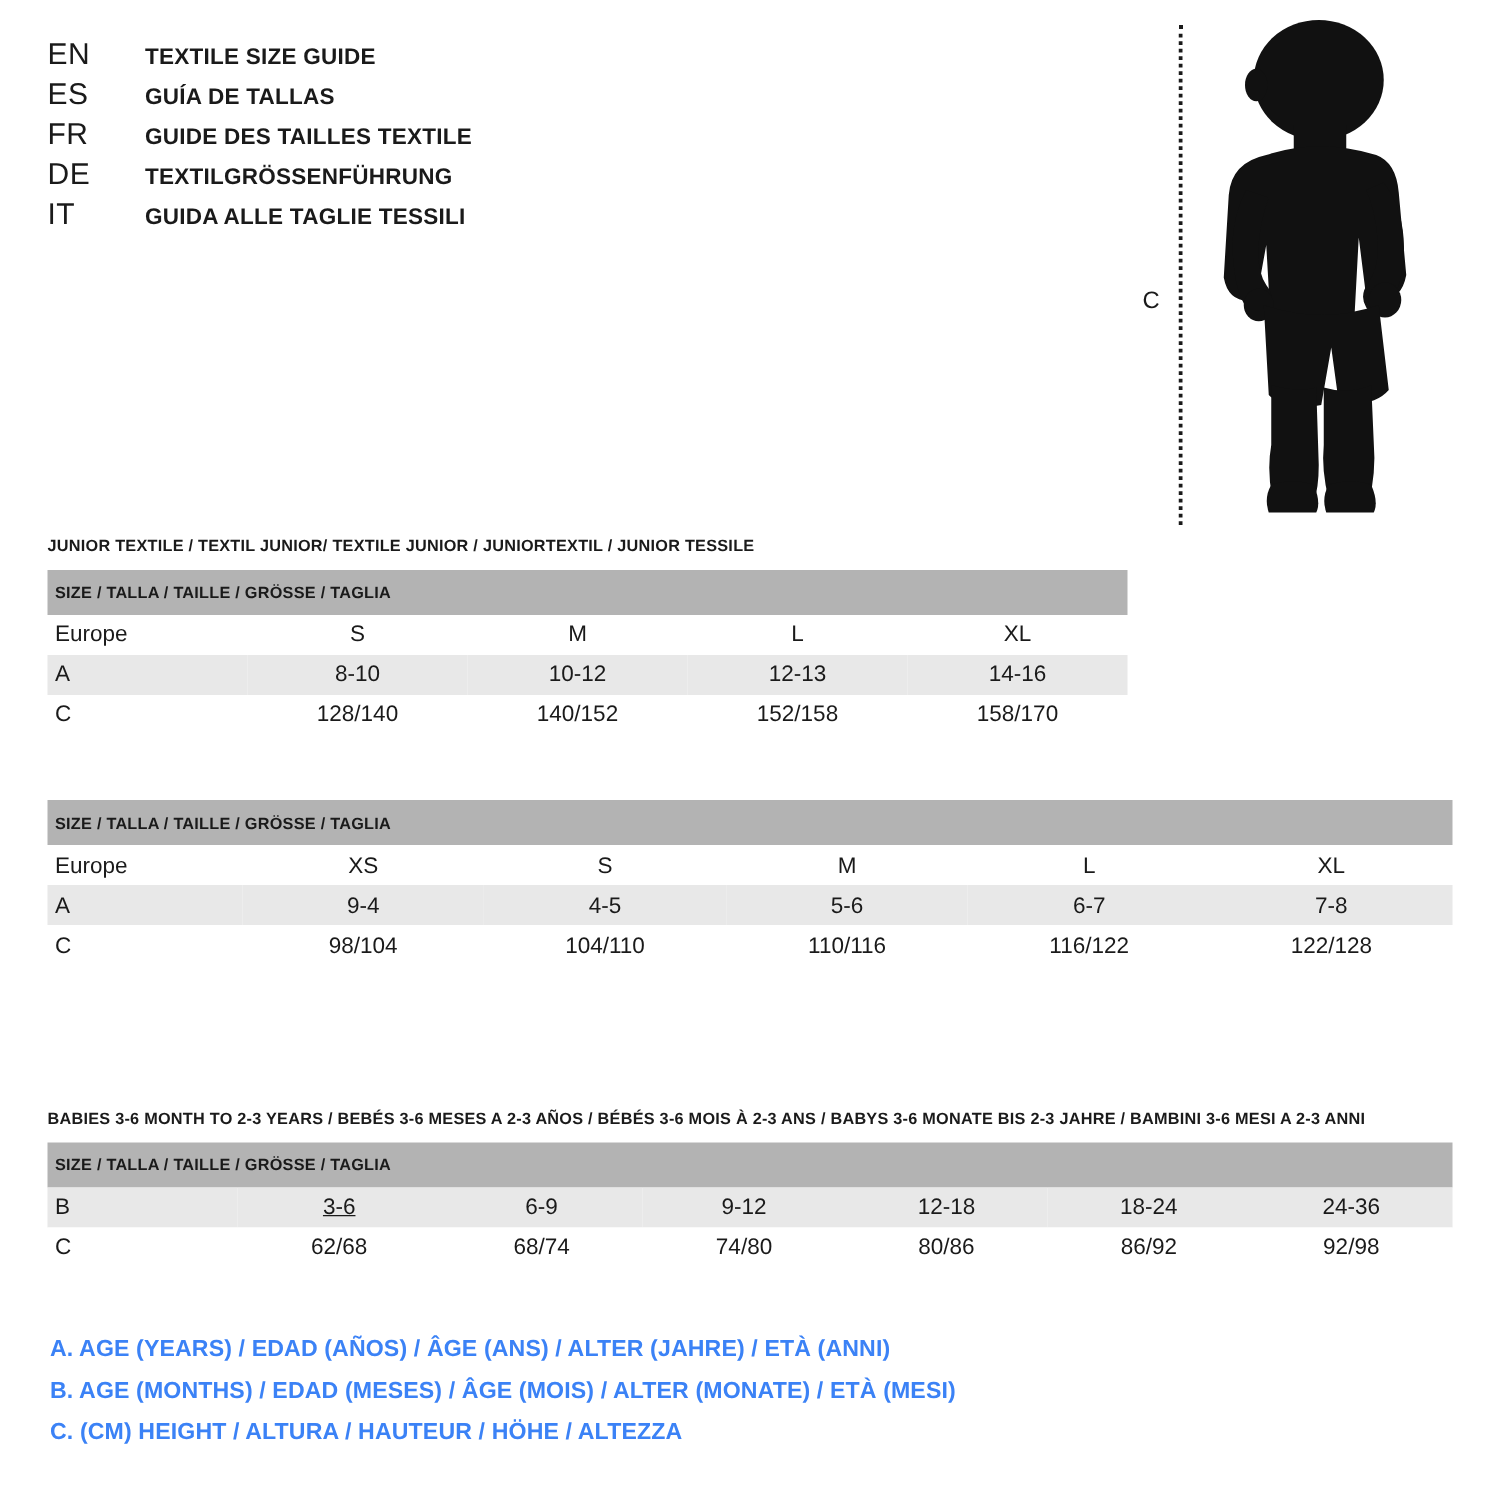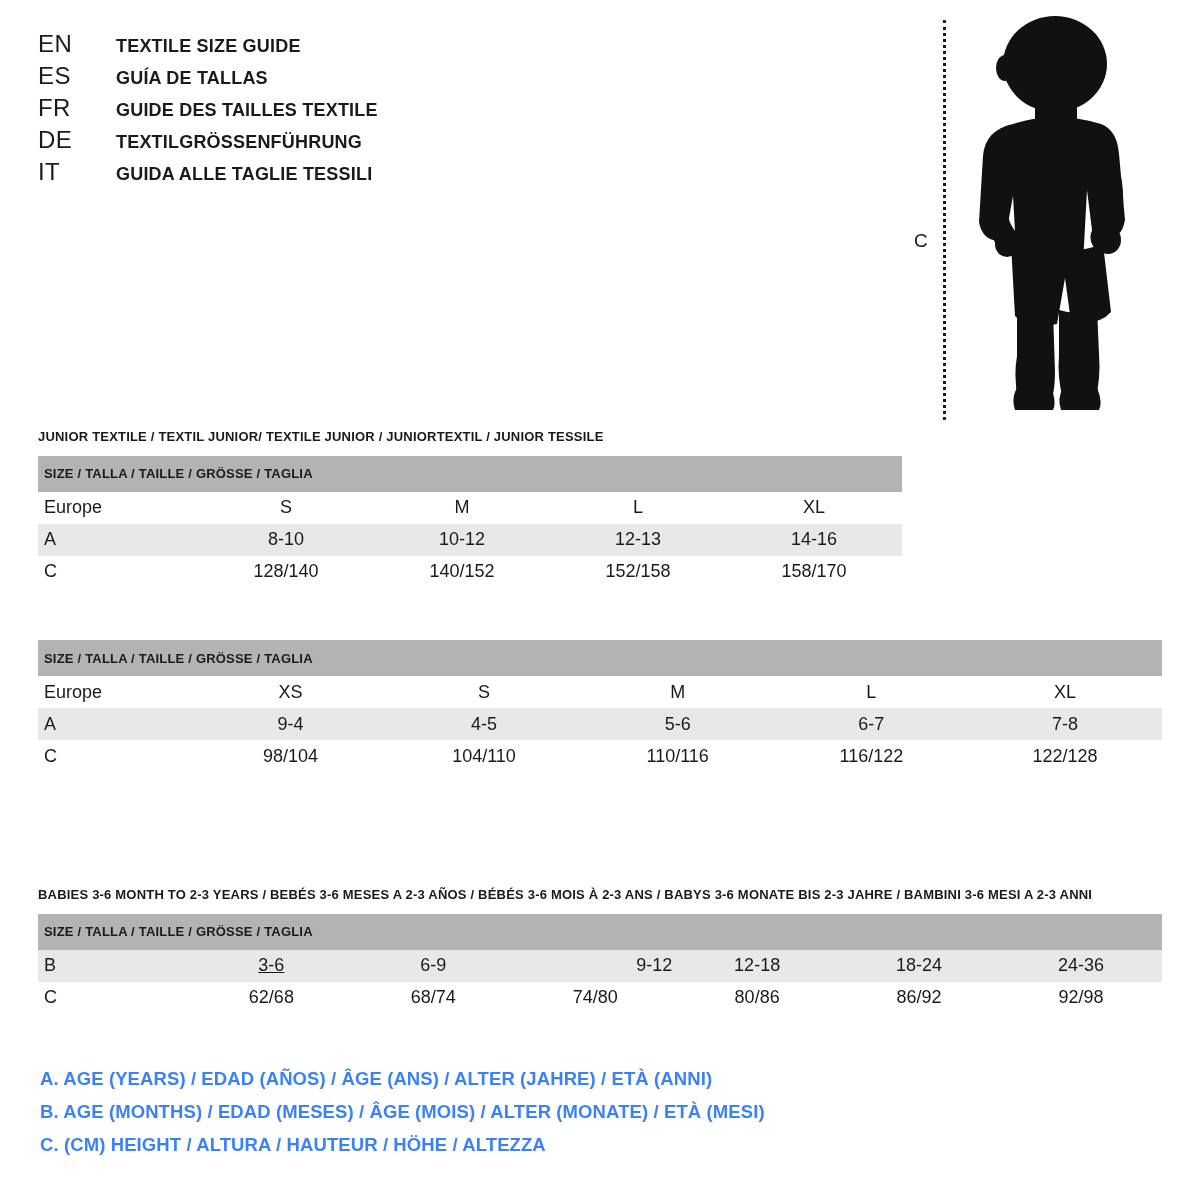--- a/index.html
+++ b/index.html
@@ -265,21 +265,21 @@
   <div class="section-title">BABIES 3-6 MONTH TO 2-3 YEARS / BEBÉS 3-6 MESES A 2-3 AÑOS / BÉBÉS 3-6 MOIS À 2-3 ANS / BABYS 3-6 MONATE BIS 2-3 JAHRE / BAMBINI 3-6 MESI A 2-3 ANNI</div>
   <table>
     <tbody>
         <tr>
       <td class="band" colspan="7" style="width:1124px;">SIZE / TALLA / TAILLE / GRÖSSE / TAGLIA</td>
     </tr>
     <tr class="shade">
       <td class="rowlabel" style="width:152px;">B</td>
       <td class="val" style="width:162px;text-decoration:underline;">3-6</td>
       <td class="val" style="width:162px;">6-9</td>
-      <td class="val" style="width:162px;text-align:right;">9-12</td>
+      <td class="val" style="width:162px;">9-12</td>
       <td class="val" style="width:162px;">12-18</td>
       <td class="val" style="width:162px;">18-24</td>
       <td class="val" style="width:162px;">24-36</td>
     </tr>
     <tr class="plain">
       <td class="rowlabel">C</td>
       <td class="val">62/68</td>
       <td class="val">68/74</td>
       <td class="val">74/80</td>
       <td class="val">80/86</td>

